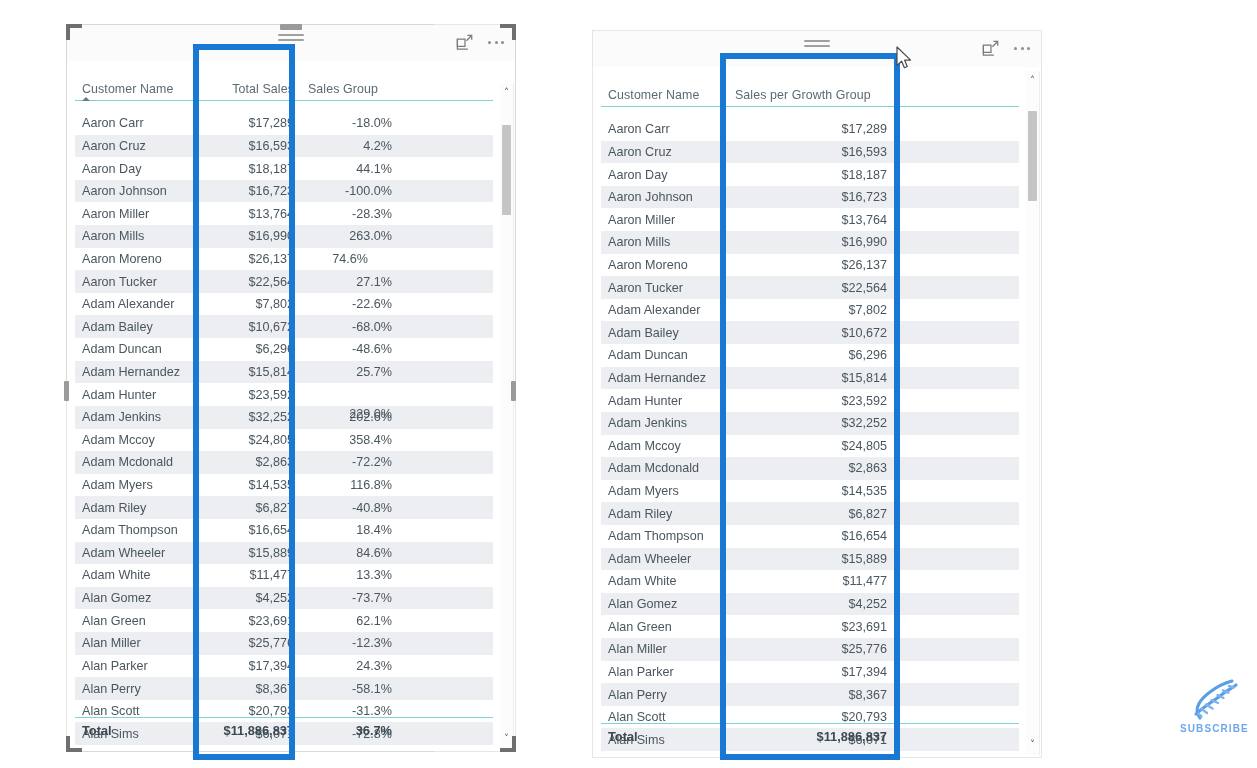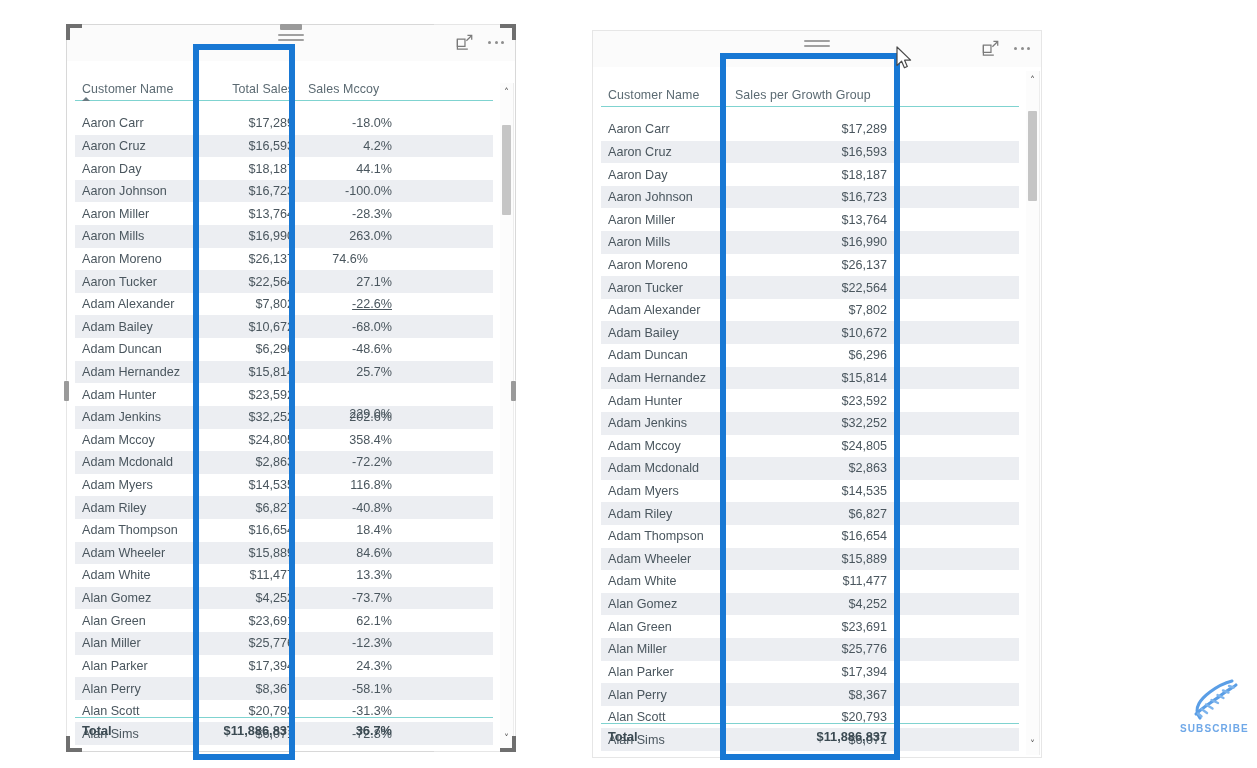--- a/index.html
+++ b/index.html
@@ -130,21 +130,21 @@
 
     <div class="tbl-head" style="position:absolute; top:52px; left:8px; right:22px; height:24px;">
       <div class="th" style="width:127px;">
         <span>Customer Name</span>
         <span class="sort-caret"></span>
       </div>
       <div class="th num" style="width:99px;">
         <span>Total Sales</span>
       </div>
       <div class="th num" style="width:98px; text-align:left;">
-        <span>Sales Mccoy</span>
+        <span>Sales Group</span>
       </div>
     </div>
 
     <div class="tbl-body" id="leftBody" style="position:absolute; top:87px; left:8px; right:22px; height:634px;">
         <div class="row" style="height: 22.62px;">
           <div class="cell" style="width: 127px;">Aaron Carr</div>
           <div class="cell num" style="width: 99px;">$17,289</div>
           <div class="cell num" style="width: 98px;">-18.0%</div>
         </div>
         <div class="row alt" style="height: 22.62px;">
@@ -178,21 +178,21 @@
           <div class="cell num" style="width: 98px; text-align: center;">74.6%</div>
         </div>
         <div class="row alt" style="height: 22.62px;">
           <div class="cell" style="width: 127px;">Aaron Tucker</div>
           <div class="cell num" style="width: 99px;">$22,564</div>
           <div class="cell num" style="width: 98px;">27.1%</div>
         </div>
         <div class="row" style="height: 22.62px;">
           <div class="cell" style="width: 127px;">Adam Alexander</div>
           <div class="cell num" style="width: 99px;">$7,802</div>
-          <div class="cell num" style="width: 98px; text-decoration: underline;">-22.6%</div>
+          <div class="cell num" style="width: 98px;">-22.6%</div>
         </div>
         <div class="row alt" style="height: 22.62px;">
           <div class="cell" style="width: 127px;">Adam Bailey</div>
           <div class="cell num" style="width: 99px;">$10,672</div>
           <div class="cell num" style="width: 98px;">-68.0%</div>
         </div>
         <div class="row" style="height: 22.62px;">
           <div class="cell" style="width: 127px;">Adam Duncan</div>
           <div class="cell num" style="width: 99px;">$6,296</div>
           <div class="cell num" style="width: 98px;">-48.6%</div>

